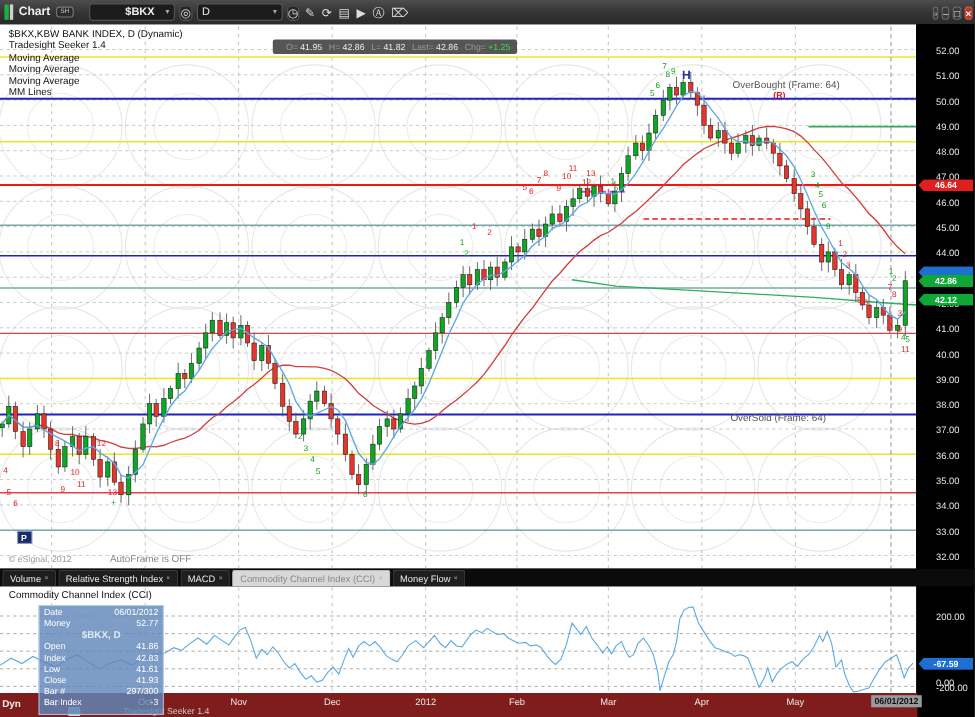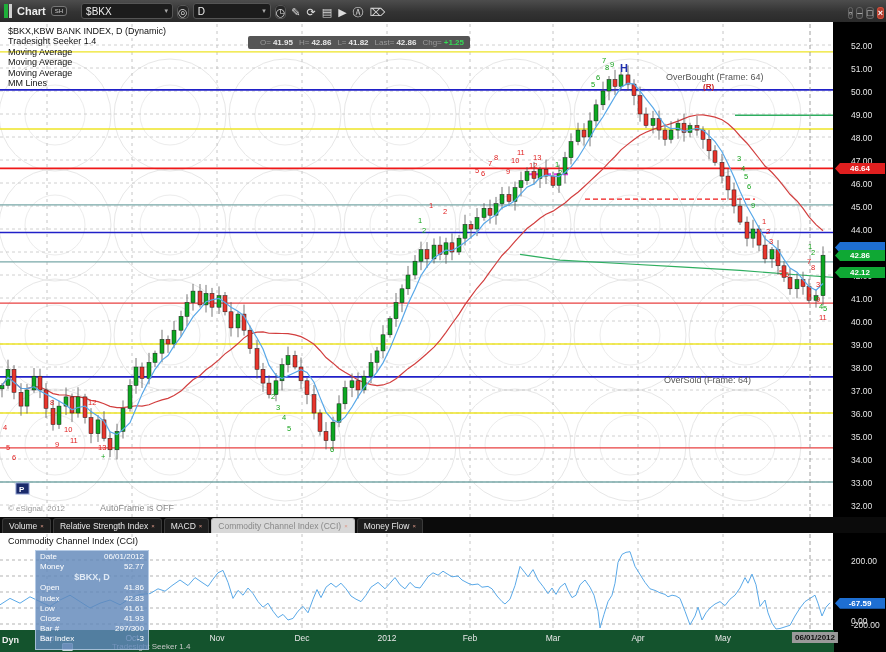--- a/index.html
+++ b/index.html
@@ -12,21 +12,21 @@
     padding:0 2px;color:#eee;}
   .app-ind{width:9px;height:14px;display:flex;gap:1px;margin:0 4px 0 2px;}
   .app-ind .b1{width:4px;height:14px;background:#1fae3a;}
   .app-ind .b2{width:3px;height:14px;background:#cfcfcf;}
   .app-label{font-size:11px;font-weight:bold;margin-right:5px;}
   .win-badge{font-size:6px;color:#ccc;border:1px solid #777;border-radius:3px;
     padding:1px 3px;background:#2a2a2a;margin-right:14px;}
   .combo{display:flex;align-items:center;background:#1c1c1c;border:1px solid #555;
     border-radius:3px;height:16px;padding:0 4px;color:#eee;font-size:10px;margin-right:4px;}
   .combo .arrow{font-size:7px;color:#aaa;margin-left:10px;}
-  .combo.symbol{width:92px;justify-content:space-between;}
+  .combo.symbol{width:78px;justify-content:flex-end;font-weight:bold;}
   .combo.interval{width:78px;justify-content:space-between;}
   .tb-btn{width:22px;height:17px;background:#262626;border:1px solid #555;border-radius:4px;
     color:#ddd;font-size:11px;line-height:15px;text-align:center;margin-right:4px;cursor:pointer;}
   .tb-btn.flat{background:transparent;border-color:transparent;}
   .spacer{flex:1;}
   .win-btn{width:16px;height:14px;border:1px solid #666;border-radius:3px;background:#3a3a3a;
     color:#ddd;font-size:9px;line-height:12px;text-align:center;margin-left:3px;}
   .win-btn.close{background:#b03a2e;border-color:#d0543e;color:#fff;font-weight:bold;}
   
   #main-svg{position:absolute;left:0;top:22px;}
@@ -35,32 +35,32 @@
   .tick{position:absolute;left:18px;color:#e6e6e6;font-size:8.5px;white-space:nowrap;}
   .price-badge{position:absolute;left:2px;width:50px;height:11px;color:#fff;font-size:8px;
     font-weight:bold;text-align:center;line-height:11px;
     clip-path:polygon(0 50%,10% 0,100% 0,100% 100%,10% 100%);}
   
   .legend{position:absolute;left:8px;top:26px;color:#111;font-size:9px;line-height:10.4px;}
   
   .quote-strip{position:absolute;left:248px;top:36px;height:13px;display:flex;align-items:center;
     background:rgba(72,72,72,.93);border-radius:2px;padding:0 6px;font-size:8px;}
   .quote-strip .lbl{color:#9a9a9a;margin:0 2px 0 6px;}
-  .quote-strip .val{font-weight:bold;}
+  .quote-strip .val{font-weight:normal;}
   
   .tabbar{position:absolute;left:0;top:517px;width:886px;height:16px;background:#0b0b0b;
     display:flex;align-items:flex-end;padding-left:2px;}
   .tab{height:15px;display:flex;align-items:center;background:#1e1e1e;border:1px solid #3a3a3a;
     border-bottom:none;border-radius:3px 3px 0 0;color:#e8e8e8;font-size:8.5px;
     padding:0 6px;margin-right:2px;cursor:pointer;white-space:nowrap;}
   .tab sup{font-size:6px;color:#d98;margin-left:3px;}
   .tab.active{background:#d8d8d8;color:#888;border-color:#bbb;}
   .ind-title{position:absolute;left:8px;top:536px;color:#111;font-size:9px;}
   
-  .bottom-strip{position:absolute;left:0;top:630px;width:834px;height:22px;background:#14532d;}
+  .bottom-strip{position:absolute;left:0;top:630px;width:834px;height:22px;background:#7f1d1d;}
   .month{position:absolute;top:3px;color:#e8e8e8;font-size:8.5px;transform:translateX(-50%);}
   .cursor-date{position:absolute;top:2px;background:#9a9a9a;color:#101010;font-size:8px;
     font-weight:bold;padding:1px 3px;transform:translateX(-50%);}
   .dyn{position:absolute;left:2px;top:5px;color:#eee;font-size:9px;font-weight:bold;}
   .study-label{position:absolute;left:112px;top:12px;color:#c8c8c8;font-size:8px;}
   .status-icon{position:absolute;left:62px;top:13px;width:11px;height:8px;background:#9aa4b4;
     border:1px solid #cdd;border-radius:1px;}
   
   .data-window{position:absolute;left:35px;top:550px;width:114px;height:100px;
     background:rgba(96,136,186,.82);border:1px solid rgba(230,240,255,.55);z-index:6;

